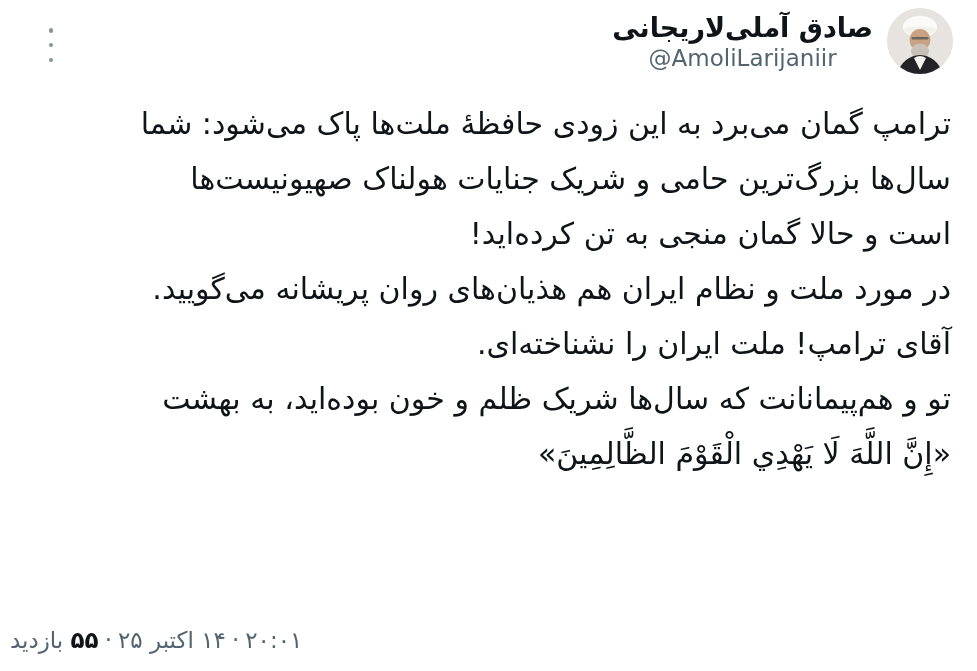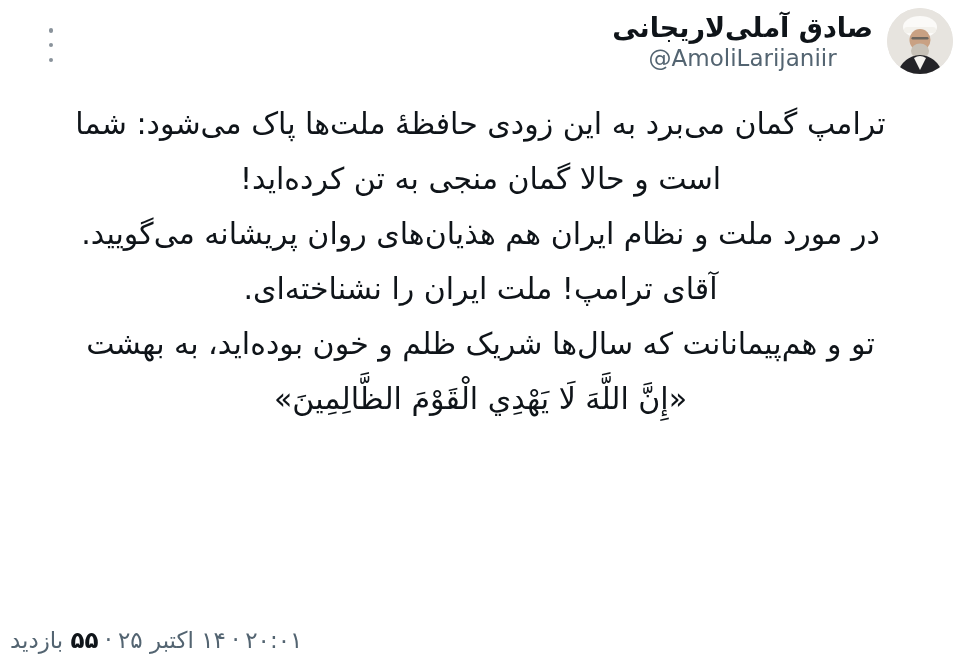--- a/index.html
+++ b/index.html
@@ -35,21 +35,21 @@
     font-size:27px;line-height:33px;font-weight:700;color:#0f1419;
     white-space:nowrap;
   }
   .author .handle{
     font-size:23px;line-height:29px;color:#536471;
     white-space:nowrap;direction:ltr;text-align:center;
   }
   
   .body{
     position:absolute;top:96px;right:26px;left:10px;
-    direction:rtl;text-align:center;
+    direction:rtl;text-align:right;
     color:#0f1419;font-size:30px;line-height:55px;
   }
   .body .line{white-space:nowrap;}
   
   .footer{
     position:absolute;top:622px;right:26px;left:10px;
     direction:rtl;text-align:left;
     color:#536471;font-size:23px;line-height:36px;
     white-space:nowrap;
   }
@@ -80,20 +80,21 @@
     </svg>
   </div>
 
   <div class="author">
     <div class="name">صادق آملی‌لاریجانی</div>
     <div class="handle">@AmoliLarijaniir</div>
   </div>
 
   <div class="body">
     <div class="line">ترامپ گمان می‌برد به این زودی حافظهٔ ملت‌ها پاک می‌شود: شما</div>
+    <div class="line">سال‌ها بزرگ‌ترین حامی و شریک جنایات هولناک صهیونیست‌ها</div>
     <div class="line">است و حالا گمان منجی به تن کرده‌اید!</div>
     <div class="line">در مورد ملت و نظام ایران هم هذیان‌های روان پریشانه می‌گویید.</div>
     <div class="line">آقای ترامپ! ملت ایران را نشناخته‌ای.</div>
     <div class="line">تو و هم‌پیمانانت که سال‌ها شریک ظلم و خون بوده‌اید، به بهشت</div>
     <div class="line">«إِنَّ اللَّهَ لَا يَهْدِي الْقَوْمَ الظَّالِمِينَ»</div>
   </div>
 
   <div class="footer">
     <span>۲۰:۰۱</span><span class="sep">·</span><span>۱۴ اکتبر ۲۵</span><span class="sep">·</span><span><span class="views-count">۵۵</span> <span>بازدید</span></span>
   </div>

